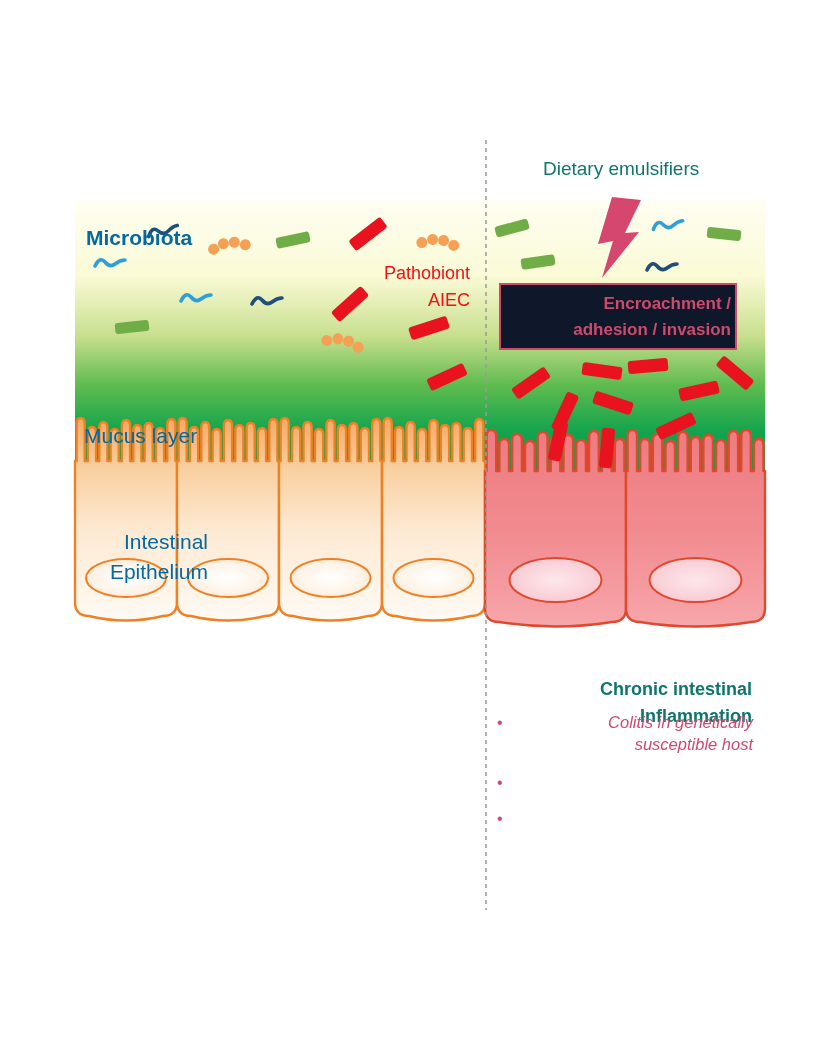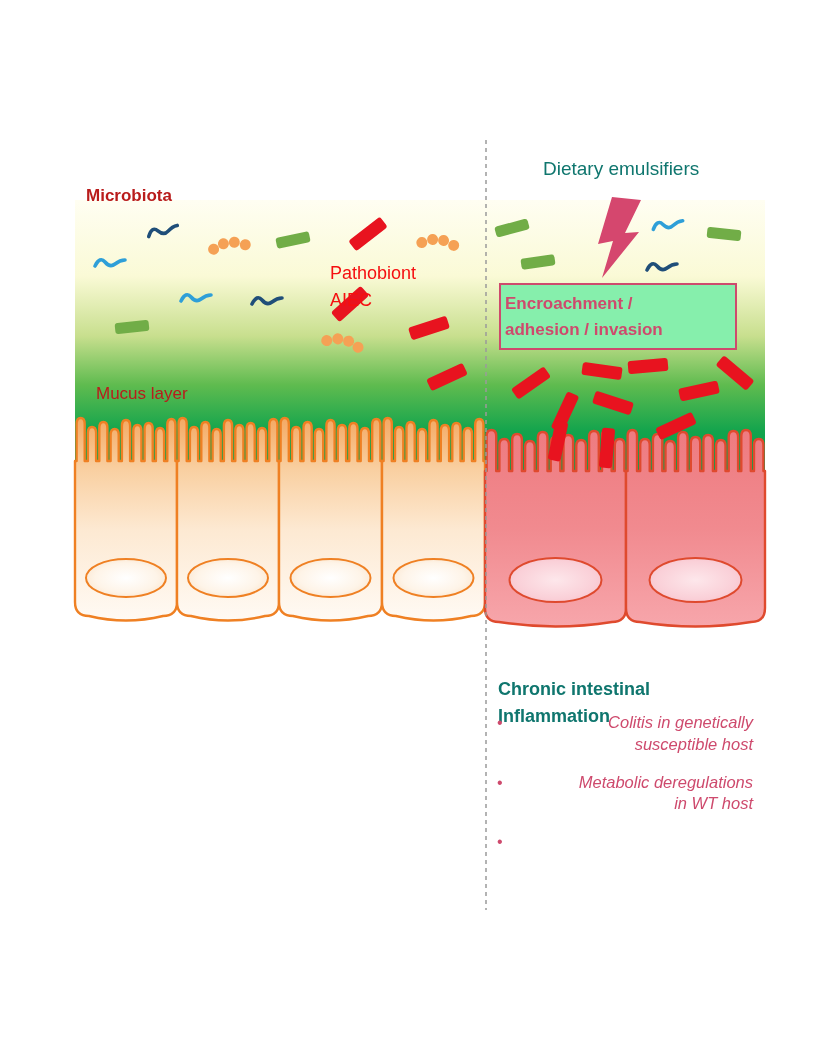--- a/index.html
+++ b/index.html
@@ -1,29 +1,29 @@
 <!DOCTYPE html>
 <html><head>
 <meta charset="utf-8">
 <style>
   * { margin:0; padding:0; box-sizing:border-box; }
   html,body { background:#ffffff; }
   .page { position:relative; width:816px; height:1056px; background:#ffffff;
           font-family:"Liberation Sans", sans-serif; overflow:hidden; }
   .abs { position:absolute; }
   .prewrap { white-space:pre-line; }
-  .center { text-align:left; }
+  .center { text-align:right; }
   .bold { font-weight:bold; }
-  .black-label { color:#b91c1c; font-size:17px; }
+  .black-label { color:#0369a1; font-size:21px;margin-top:40px; }
   .pink { color:#0f766e; }
   .red  { color:#F50F10; }
   .fs18 { font-size:18px; }
   .fs19 { font-size:19px; }
   .lh15 { line-height:1.5; }
-  .encro-box { background:#86efac; border:2px solid #CE4A6D; color:#CE4A6D;
+  .encro-box { background:#0f172a; border:2px solid #CE4A6D; color:#CE4A6D;
                font-weight:bold; font-size:17px; line-height:1.5; padding:6px 4px; }
   .bullets { list-style:none; }
   .bullet-item { display:flex; margin-bottom:16px; color:#CE4A6D; }
   .bullet-dot { width:34px; font-size:16px; padding-top:2px; }
   .bullet-text { flex:1; font-style:italic; font-size:16.5px; line-height:1.32;text-align:right; }
 </style>
 </head>
 <body>
 
 <div class="page">
@@ -181,35 +181,35 @@
   <div class="abs black-label bold" style="left:86px;top:186px">Microbiota</div>
 
   <div class="abs pink fs19" style="left:543px;top:158px">Dietary emulsifiers</div>
 
   <div class="abs red fs18 center prewrap lh15" style="left:330px;top:260px;width:140px">Pathobiont
 AIEC</div>
 
   <div class="abs encro-box center prewrap" style="left:499px;top:283px;width:238px">Encroachment /
 adhesion / invasion</div>
 
-  <div class="abs black-label" style="left:96px;top:384px">Mucus layer</div>
-
+  <div class="abs black-label" style="left:84px;top:384px">Mucus layer</div>
+
+  <div class="abs black-label center prewrap" style="left:78px;top:487px;width:130px;line-height:1.45">Intestinal
+Epithelium</div>
 
   <div class="abs pink bold fs18 center prewrap" style="left:498px;top:676px;width:254px;line-height:1.5">Chronic intestinal
 Inflammation</div>
 
   <ul class="abs bullets" style="left:497px;top:712px;width:256px">
     <li class="bullet-item">
       <span class="bullet-dot">•</span>
       <span class="bullet-text prewrap">Colitis in genetically
 susceptible host</span>
     </li>
     <li class="bullet-item">
       <span class="bullet-dot">•</span>
-      <span class="bullet-text prewrap">Metabolic deregulations
-in WT host</span>
     </li>
     <li class="bullet-item">
       <span class="bullet-dot">•</span>
     </li>
   </ul>
 
 </div>
 
 </body></html>

